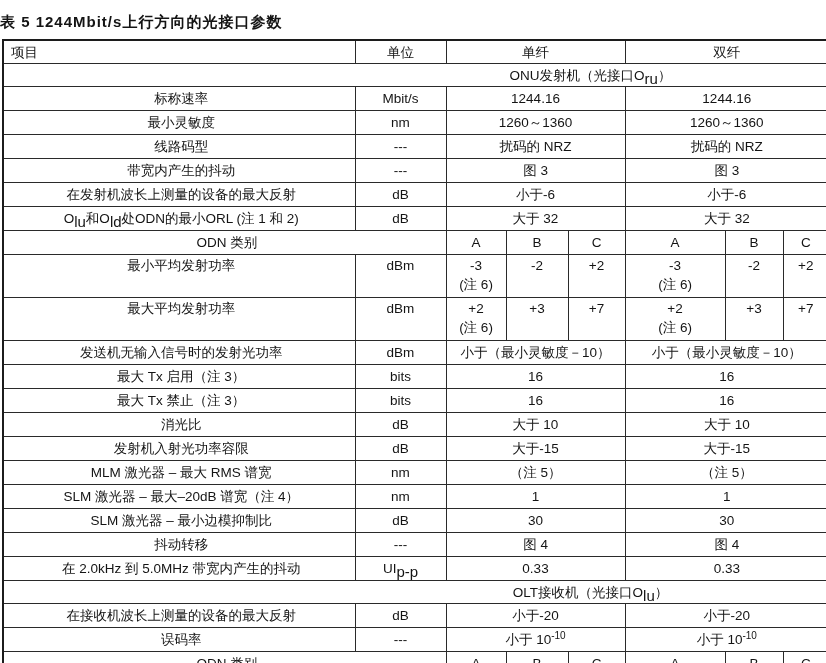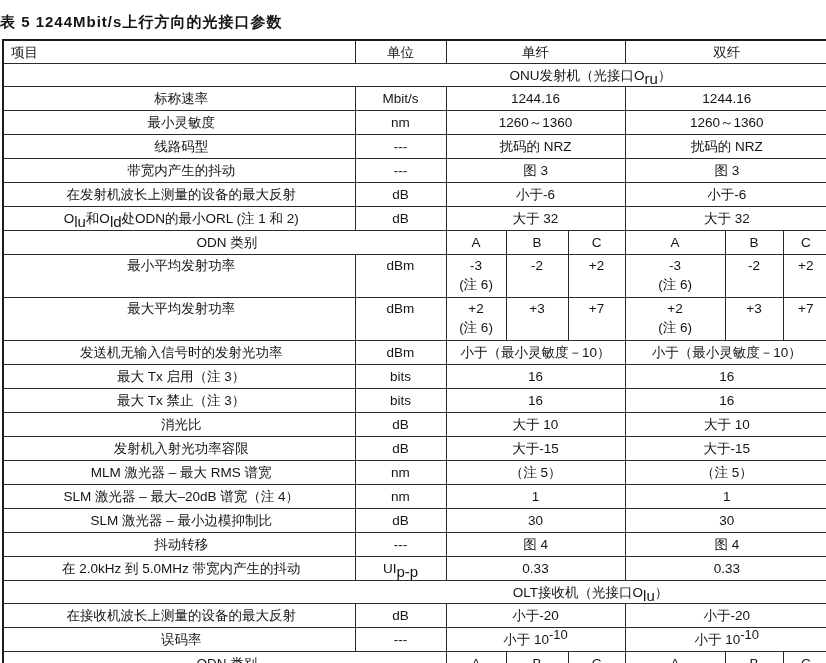--- a/index.html
+++ b/index.html
@@ -24,21 +24,21 @@
     text-align:center;vertical-align:middle;
     overflow:hidden;
   }
   .param-table td.lbl{text-align:center;padding-left:7px;}
   .param-table tr.hdr td{height:20px;}
   .param-table td.section{
     text-align:center;padding-left:352px;height:20px;
   }
   .param-table tr.tall td{vertical-align:top;height:40px;}
   sub{font-size:15px;vertical-align:sub;line-height:0;}
-  sup{font-size:13px;vertical-align:super;line-height:0;}
+  sup{font-size:10px;vertical-align:super;line-height:0;}
   .note-line{display:block;}
 </style>
 </head>
 <body>
 
 <div class="doc-title">表 5  1244Mbit/s上行方向的光接口参数</div>
 
 <table class="param-table">
   <colgroup>
     <col style="width:352px">

